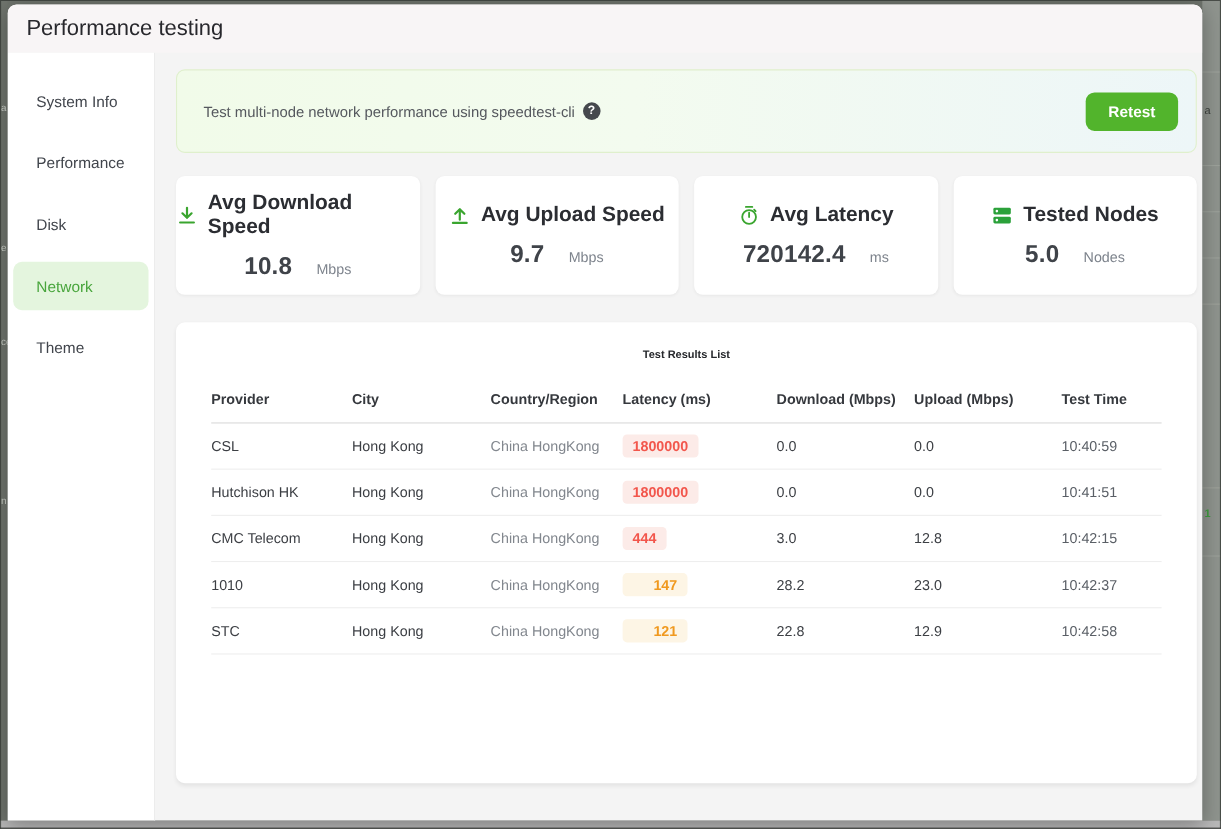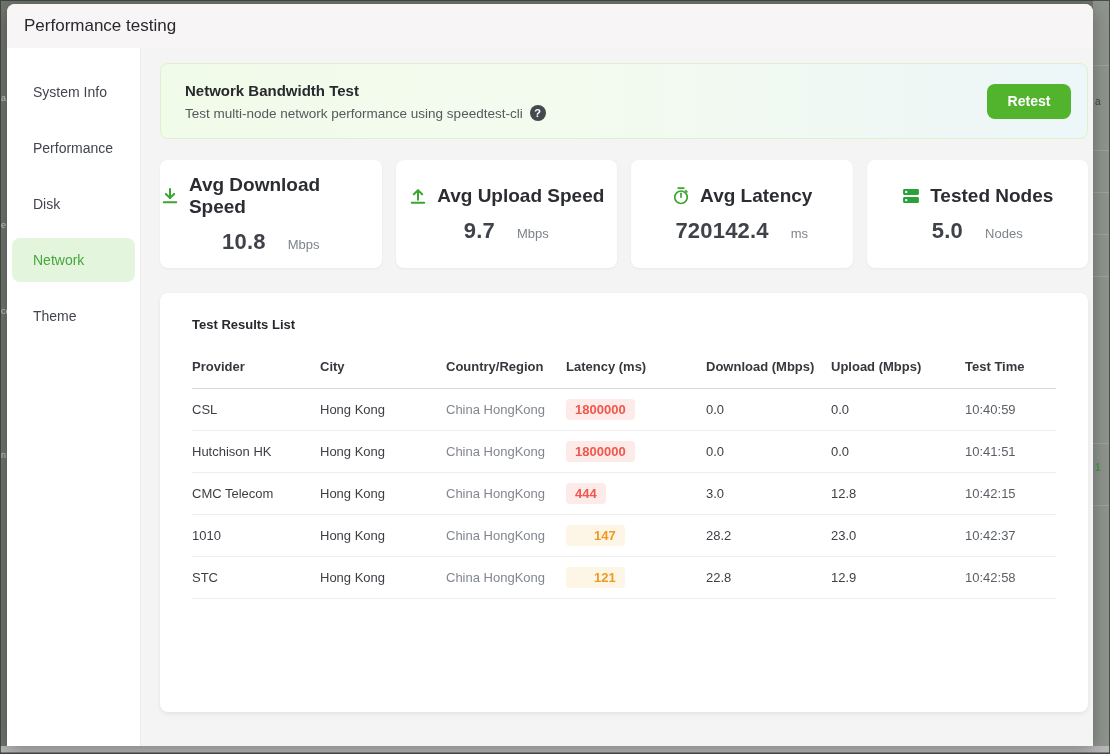--- a/index.html
+++ b/index.html
@@ -15,21 +15,21 @@
   .bd-frag { position:absolute; left:1px; white-space:nowrap; }
   .bd-right .bd-frag { left:2px; }
   .bd-line { position:absolute; left:0; width:100%; height:1px; background:#9da29b; }
   .frag-green { color:#3f9e3f; font-weight:bold; }
   .frame { position:absolute; inset:0; pointer-events:none; box-shadow:inset 0 0 0 1px rgba(50,54,49,.75); z-index:50; }
 
   
   .modal { position:absolute; left:7px; top:4px; width:1086px; height:742px; background:#f4f4f4;
            border-radius:8px 8px 0 0; overflow:hidden; box-shadow:0 4px 18px rgba(0,0,0,.3); }
   .modal-header { height:44px; background:#f8f5f6; display:flex; align-items:center; padding-left:17px; }
-  .modal-title { font-size:17px; color:#28282d; font-weight:500; }
+  .modal-title { font-size:20px; color:#28282d; font-weight:500; }
   .modal-body { display:flex; height:698px; }
 
   
   .sidebar { width:134px; background:#ffffff; border-right:1px solid #ececec; padding-top:22px; flex:none; }
   .side-item { height:44px; margin:0 5px 12px 5px; border-radius:8px; display:flex; align-items:center;
                padding-left:21px; font-size:14px; color:#41454c; cursor:pointer; }
   .side-item[data-active="true"] { background:var(--selected-bg,#e4f5de); color:var(--selected-text,#48a53c); }
 
   
   .content { flex:1; padding:15px 5px 0 19px; overflow:hidden; }
@@ -49,21 +49,21 @@
                display:flex; flex-direction:column; align-items:center; justify-content:center; gap:11px; }
   .stat-head { display:flex; align-items:center; gap:9px; }
   .stat-ic { width:20px; height:20px; }
   .stat-label { font-size:19px; font-weight:600; color:#2b2d32; }
   .stat-value-row { display:flex; align-items:baseline; gap:22px; }
   .stat-value { font-size:22px; font-weight:600; color:#3f4349; letter-spacing:.2px; }
   .stat-unit { font-size:13px; color:#7d838c; }
 
   .table-card { width:928px; height:419px; background:#fff; border-radius:8px; box-shadow:0 2px 4px rgba(0,0,0,.07);
                 padding:24px 32px 0 32px; }
-  .table-title { font-size:13px; font-weight:600; color:#26282c; }
+  .table-title { font-size:10px; font-weight:600; color:#26282c;text-align:center; }
   .grid-row { display:grid; grid-template-columns:128px 126px 120px 140px 125px 134px 1fr; align-items:center; }
   .thead { align-items:end; padding:26px 0 12px 0; border-bottom:1px solid #d9d9d9; }
   .th { font-size:13px; font-weight:bold; color:#35383d; line-height:1.35; padding-right:10px; }
   .trow { height:42px; border-bottom:1px solid #eeeeee; font-size:13px; color:#3c3f44; }
   .td { padding-right:10px; }
   .td-region { color:#82878e; }
   .td-time { color:#5a5f66; }
   .badge { display:inline-block; padding:3px 9px; border-radius:4px; font-size:13px; font-weight:bold; }
   .badge[data-level="red"] { background:var(--badge-red-bg,#fcebe8); color:var(--badge-red-text,#f2564c); }
   .badge[data-level="orange"] { background:var(--badge-orange-bg,#fdf5e5); color:var(--badge-orange-text,#f0991f);padding-left:28px; }
@@ -155,21 +155,20 @@
         <div class="side-item" data-active="false">
           <span>Theme</span>
         </div>
 
     </div>
 
     <div class="content">
 
       <div class="banner">
         <div>
-          <div class="banner-title">Network Bandwidth Test</div>
           <div class="banner-sub">
             <span>Test multi-node network performance using speedtest-cli</span>
             <span class="help-badge">?</span>
           </div>
         </div>
         <button class="retest-btn">Retest</button>
       </div>
 
       <div class="stats-row">
 

